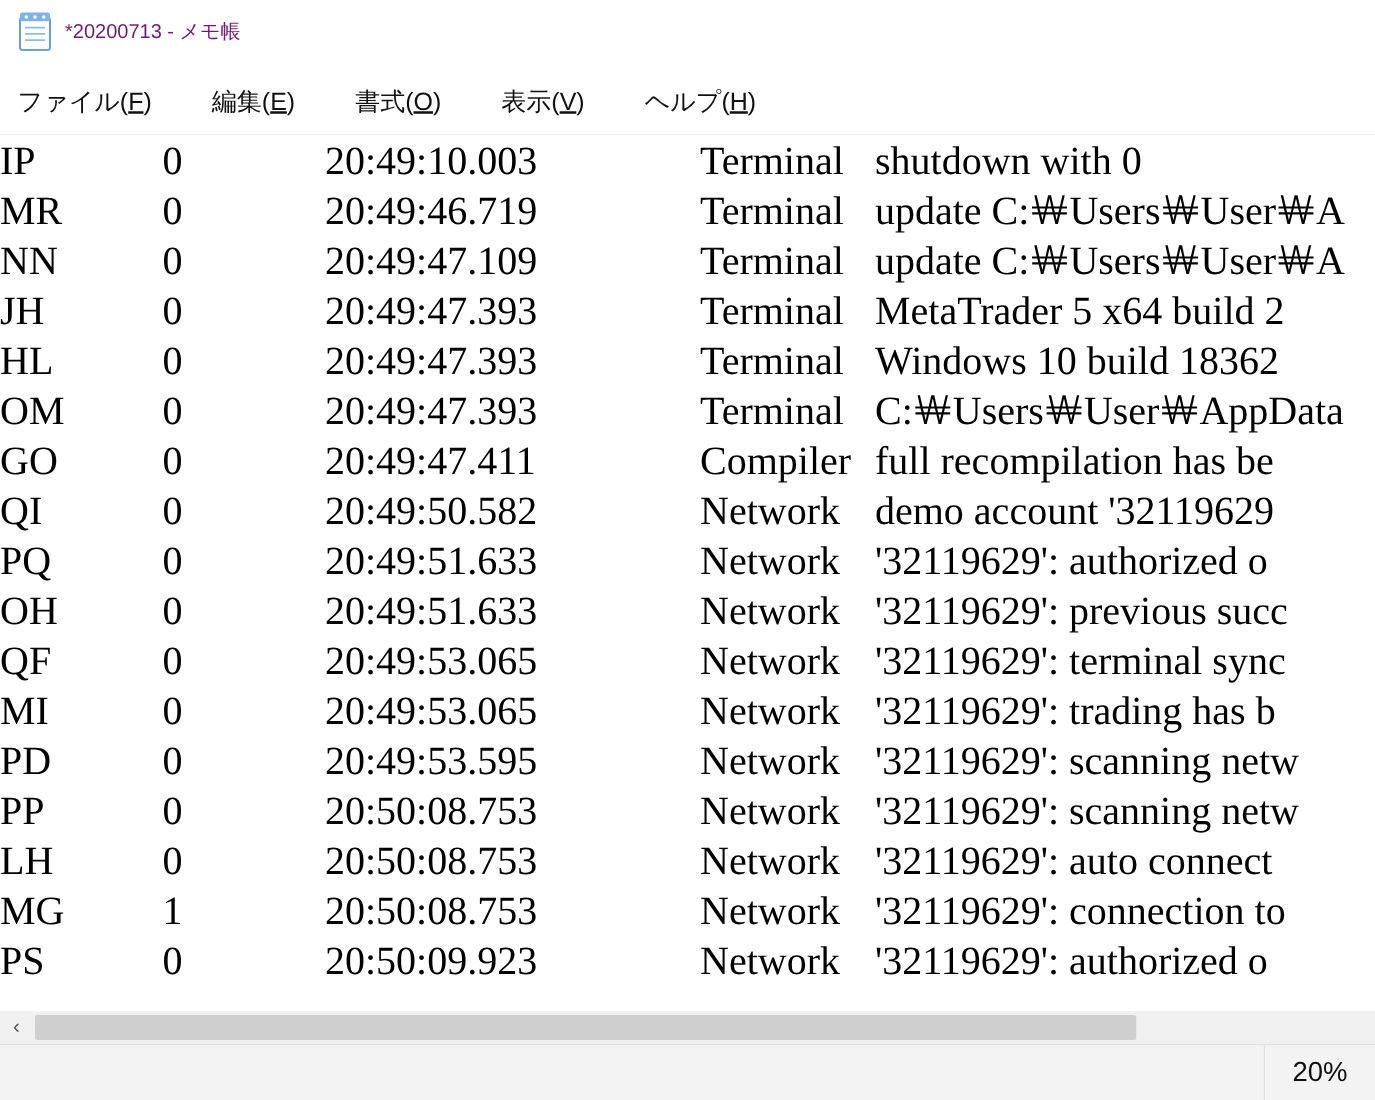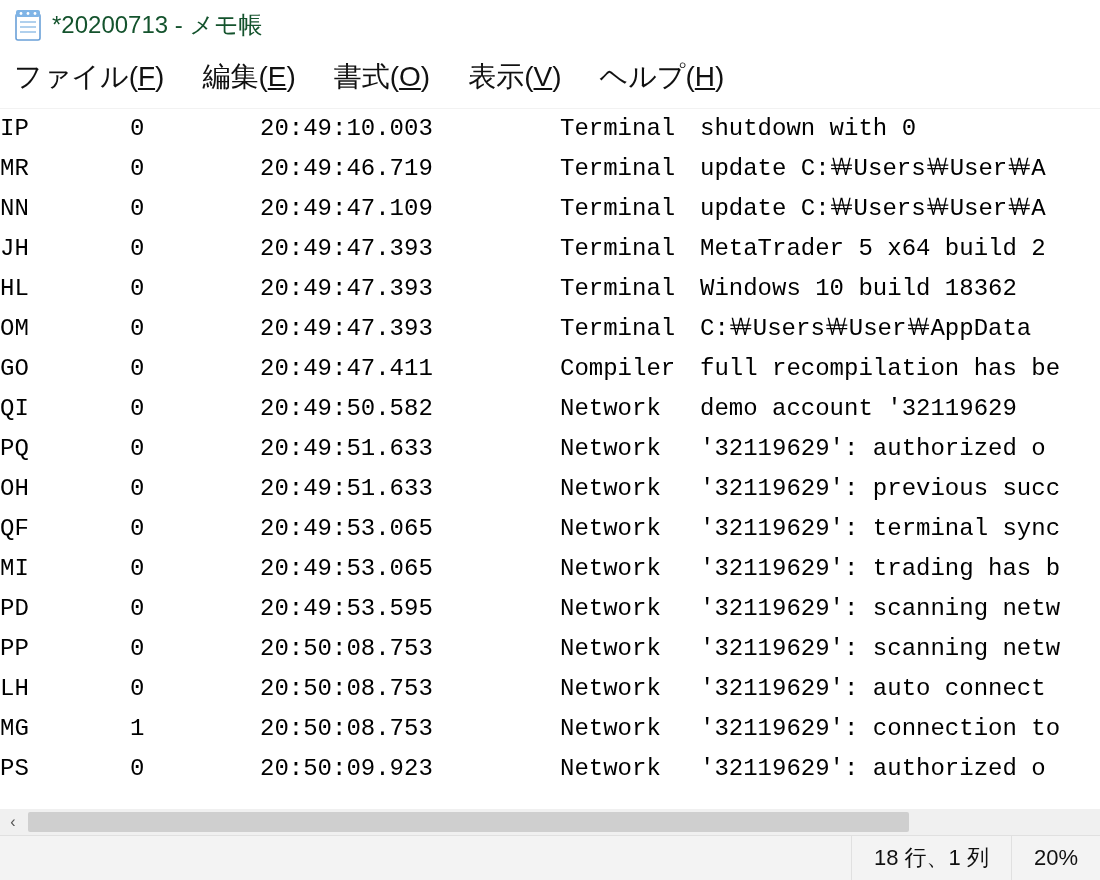--- a/index.html
+++ b/index.html
@@ -7,44 +7,45 @@
     width:1100px;height:880px;
     font-family:"Segoe UI","Yu Gothic UI","Meiryo",sans-serif;
     background:#ffffff;color:#000;
     overflow:hidden;
     display:flex;flex-direction:column;
     box-sizing:border-box;
   }
   .titlebar{
     display:flex;align-items:center;gap:10px;
     padding:8px 14px 10px 14px;
-    font-size:24px;
-    color:#14532d;
+    font-size:16px;
+    color:#701a75;
   }
   .titlebar .icon{
     width:28px;height:34px;position:relative;
   }
   .menubar{
-    display:flex;gap:38px;
+    display:flex;gap:48px;
     padding:6px 14px 12px 14px;
-    font-size:28px;
+    font-size:20px;
     color:#111;
+    margin-top:10px;
   }
   .menubar span u{text-decoration:underline;}
   .editor-wrap{
     flex:1 1 auto;
     position:relative;
     overflow:hidden;
     border-top:1px solid rgba(0,0,0,0.05);
   }
   .editor{
     position:absolute;inset:0;
     overflow:hidden;
-    font-family:Liberation Mono, monospace;
-    font-size:24px;
+    font-family:Liberation Serif, serif;
+    font-size:32px;
     line-height:40px;
     white-space:pre;
     padding:2px 10px;
     color:#000;
   }
   .hscroll{
     height:26px;
     background:#f0f0f0;
     position:relative;
     display:flex;align-items:center;
@@ -103,15 +104,14 @@
 
 <div class="hscroll">
   <div class="arrow">‹</div>
   <div class="track">
     <div class="thumb"></div>
   </div>
 </div>
 
 <div class="statusbar">
   <div class="spacer"></div>
-  <div class="cell">18 行、1 列</div>
   <div class="cell">20%</div>
 </div>
 
 </body></html>

